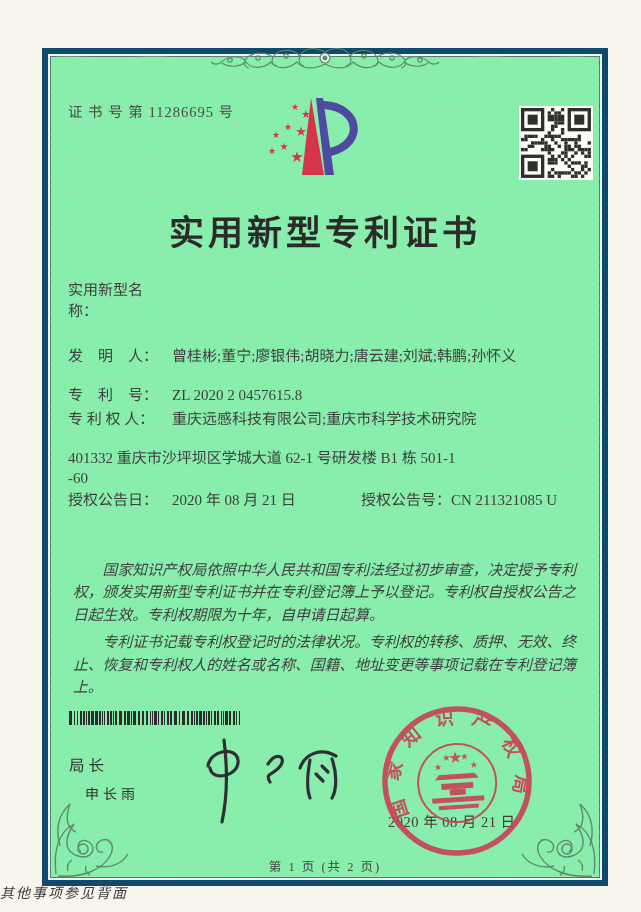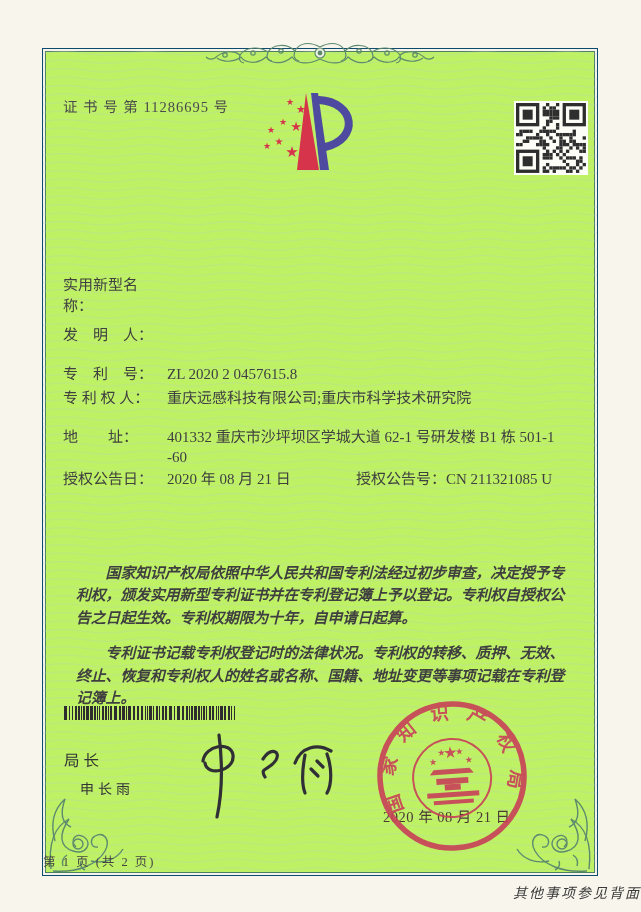--- a/index.html
+++ b/index.html
@@ -4,55 +4,55 @@
 <style>
   html,body{margin:0;padding:0;}
   body{
     width:641px;height:912px;position:relative;overflow:hidden;
     background:#f8f5ec;
     font-family:"Liberation Serif","DejaVu Serif",serif;
     color:#3c3c3c;
   }
   .cert{
     position:absolute;left:42px;top:48px;width:554px;height:826px;
-    background:#bef264;
-    border:1px solid #0c4a6e;
+    background:#86efac;
+    border:6px solid #0c4a6e;
     box-shadow: inset 0 0 0 2px #f4f4ec, inset 0 0 0 3px #4f7f63;
   }
   .waves{position:absolute;left:0;top:0;z-index:0;}
   .layer{position:absolute;z-index:2;}
   .cert-no{left:20px;top:46px;font-size:14.5px;letter-spacing:1px;color:#4a4a4a;}
   .logo{left:216px;top:38px;}
   .qr{left:471px;top:52px;}
   .title{
     left:0;right:0;top:150px;text-align:center;
     font-size:35px;font-weight:700;letter-spacing:4px;color:#2b2b2b;
   }
   .fields{left:20px;right:16px;top:226px;font-size:15px;}
   .frow{display:flex;line-height:21px;margin-bottom:18px;}
   .frow .flabel{flex:0 0 104px;color:#3f3f3f;}
   .frow .fvalue{flex:1;white-space:pre-line;color:#3f3f3f;}
-  .frow.r1{margin-bottom:8px;}
+  .frow.r1{margin-bottom:24px;}
   .frow.r3{margin-bottom:3px;}
   .frow.r6{line-height:20px;margin-bottom:2px;}
   .frow.grant .gdate{flex:0 0 175px;}
   .frow.grant .glabel2{flex:0 0 104px;text-align:right;}
   .paras{left:20px;right:16px;top:500px;font-size:14.8px;line-height:22.4px;
          font-style:italic;color:#3f3f3f;}
-  .paras p{margin:13px;text-indent:2em;font-weight:bold;}
+  .paras p{margin:5px;text-indent:2em;}
   .barcode{left:21px;top:657px;}
   .director-title{left:21px;top:699px;font-size:15.5px;letter-spacing:4px;color:#333;}
   .director-name{left:37px;top:729px;font-size:14px;letter-spacing:4px;color:#333;}
   .signature{left:134px;top:678px;}
   .seal-date{left:340px;top:756px;width:140px;font-size:14.5px;color:#4b3a34;
              letter-spacing:0.5px;z-index:2;}
   .seal{left:329px;top:647px;z-index:3;opacity:0.9;}
-  .page-num{left:0;right:0;bottom:5px;text-align:left;font-size:12.5px;
+  .page-num{left:0;right:0;bottom:5px;text-align:center;font-size:12.5px;
             letter-spacing:2px;color:#444;}
-  .back-note{position:absolute;left:0;right:0;top:882px;text-align:right;
+  .back-note{position:absolute;left:0;right:0;top:882px;text-align:left;
              font-size:14px;font-style:italic;letter-spacing:2px;color:#3a3a3a;}
   .flourish{z-index:1;}
   .fl-left{left:2px;bottom:2px;}
   .fl-right{right:2px;bottom:2px;}
   .crest{left:50%;top:-10px;transform:translateX(-50%);z-index:1;}
 </style>
 </head>
 <body>
 
 <div class="cert">
@@ -251,38 +251,39 @@
         <rect x="65.27000000000001" y="65.27000000000001" width="3.33" height="3.33"></rect>
         <rect x="28.64" y="68.6" width="3.33" height="3.33"></rect>
         <rect x="31.97" y="68.6" width="3.33" height="3.33"></rect>
         <rect x="38.63" y="68.6" width="3.33" height="3.33"></rect>
         <rect x="51.95" y="68.6" width="3.33" height="3.33"></rect>
         <rect x="55.28" y="68.6" width="3.33" height="3.33"></rect>
         <rect x="61.94" y="68.6" width="3.33" height="3.33"></rect>
       </g>
   </svg>
 
+  <div class="layer title">实用新型专利证书</div>
 
   <div class="layer fields">
     <div class="frow r1">
       <span class="flabel">实用新型名称：</span>
     </div>
     <div class="frow">
       <span class="flabel">发　明　人：</span>
+      <span class="fvalue">曾桂彬;董宁;廖银伟;胡晓力;唐云建;刘斌;韩鹏;孙怀义</span>
     </div>
     <div class="frow r3">
       <span class="flabel">专　利　号：</span>
       <span class="fvalue">ZL 2020 2 0457615.8</span>
     </div>
     <div class="frow">
       <span class="flabel">专 利 权 人：</span>
       <span class="fvalue">重庆远感科技有限公司;重庆市科学技术研究院</span>
     </div>
     <div class="frow r6">
-      <span class="flabel">地　　址：</span>
       <span class="fvalue">401332 重庆市沙坪坝区学城大道 62-1 号研发楼 B1 栋 501-1
 -60</span>
     </div>
     <div class="frow grant">
       <span class="flabel">授权公告日：</span>
       <span class="fvalue gdate">2020 年 08 月 21 日</span>
       <span class="flabel glabel2">授权公告号：</span>
       <span class="fvalue">CN 211321085 U</span>
     </div>
   </div>

